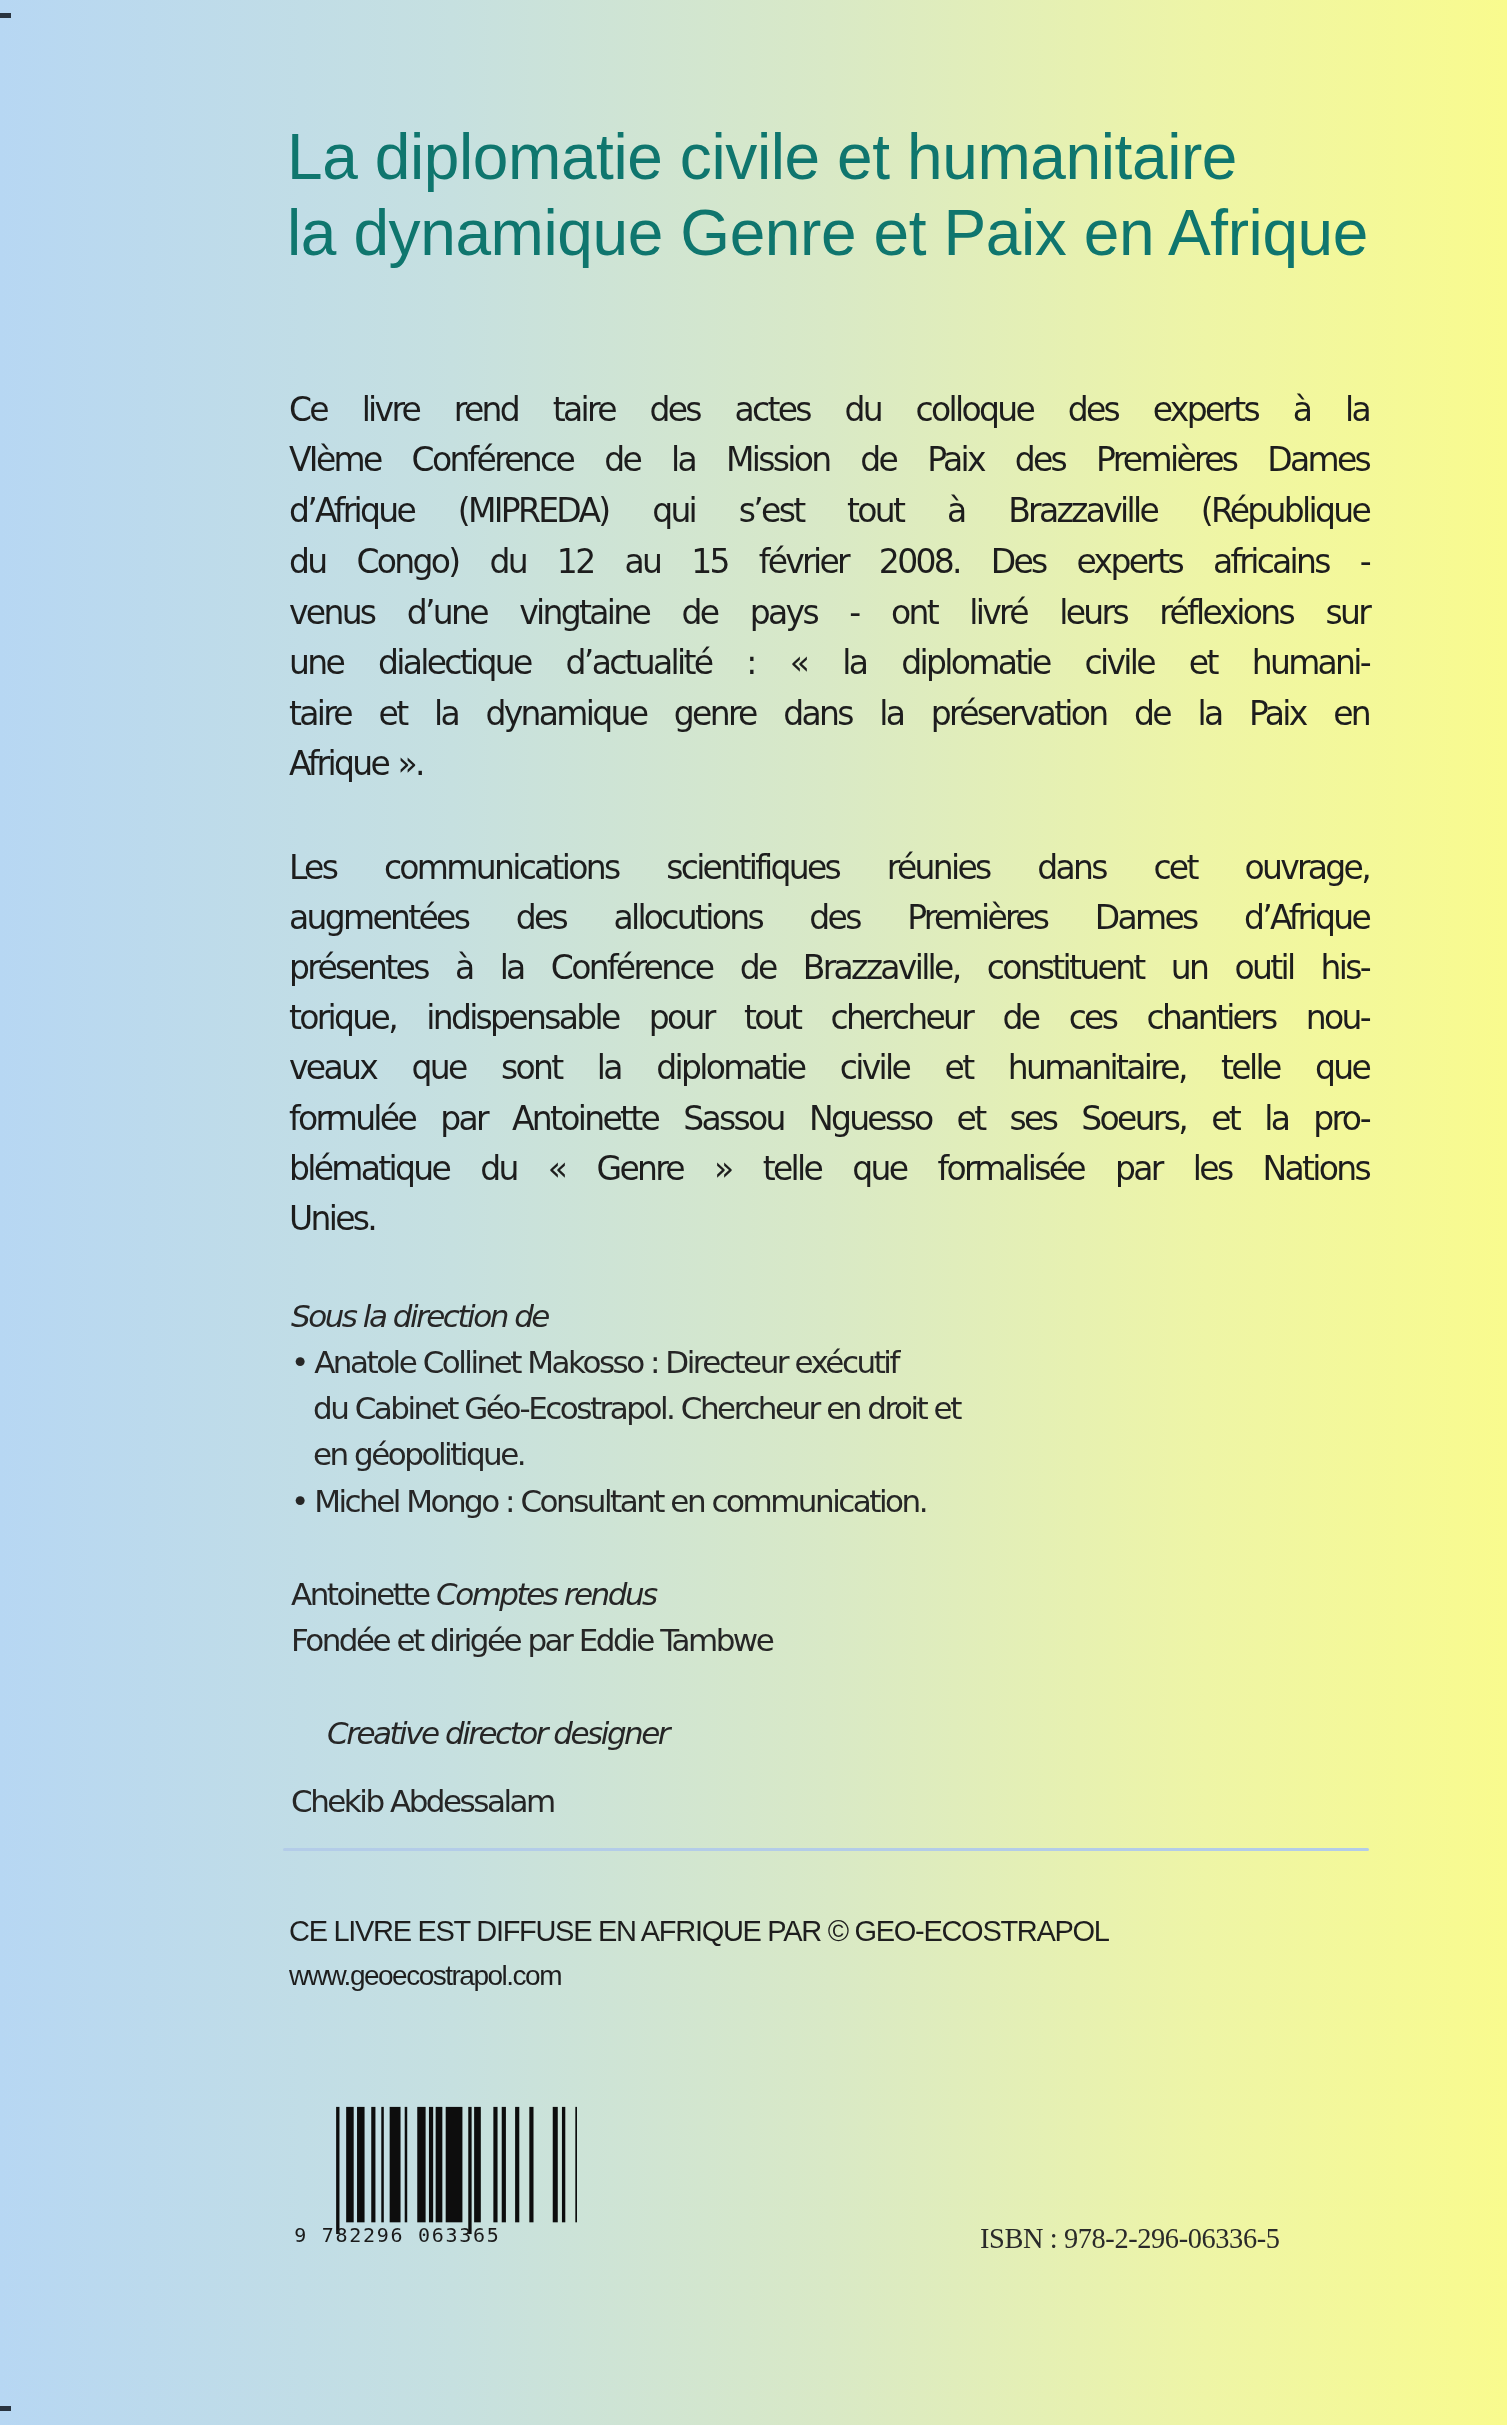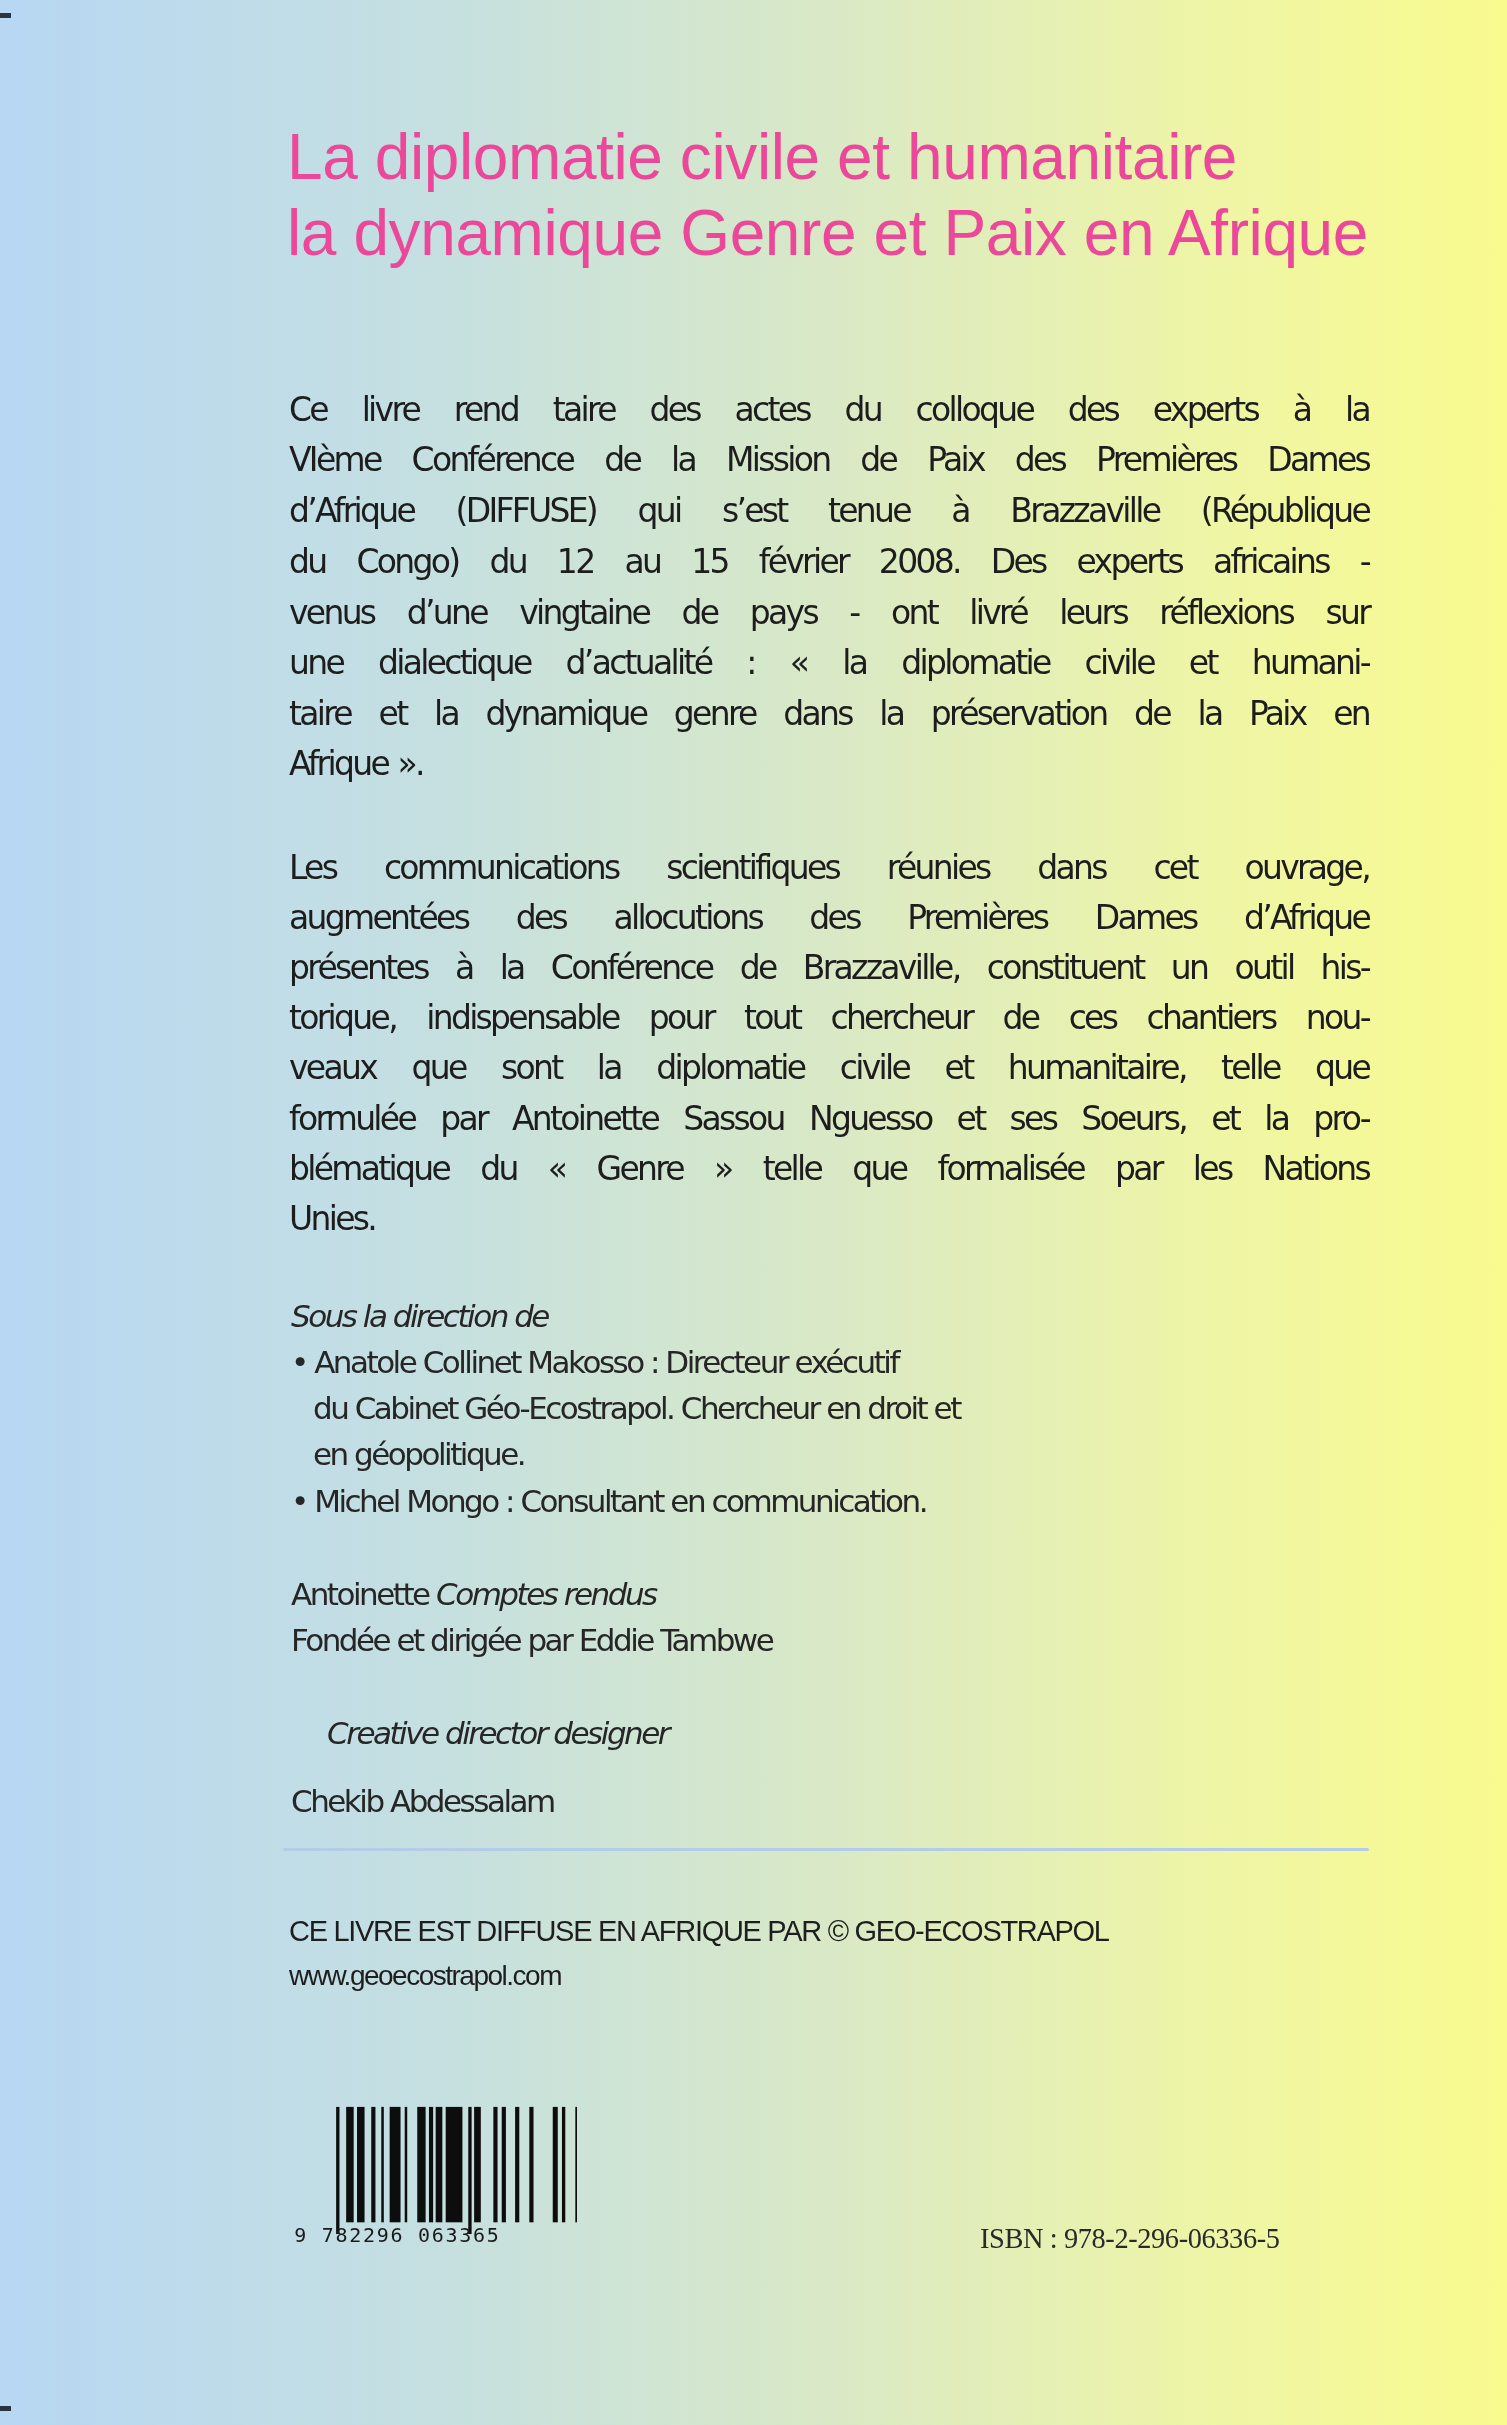--- a/index.html
+++ b/index.html
@@ -6,21 +6,21 @@
   body {
     width: 1507px; height: 2426px; position: relative; overflow: hidden;
     background: linear-gradient(to right, #b7d7f3 0%, #c6e0e0 30%, #d9e9c6 55%, #eef5a6 80%, #f9fb8e 100%);
     font-family: "Liberation Sans", sans-serif;
     color: #1b1b1b;
   }
   .crop-mark { position: absolute; left: 0; width: 11px; height: 5px; background: #2a3440; }
   .title-line {
     position: absolute; left: 287px; white-space: nowrap;
     font-family: "Liberation Sans", sans-serif;
-    font-size: 64px; line-height: 1; color: #ec4899;
+    font-size: 64px; line-height: 1; color: #0f766e;
     letter-spacing: -0.4px;
   }
   .line {
     position: absolute; left: 289px; width: 1080px; white-space: nowrap;
     font-family: "DejaVu Sans", sans-serif;
     font-size: 33px; line-height: 1;
     letter-spacing: -2.7px; word-spacing: 1.7px;
     text-align: justify; text-align-last: justify;
     color: #1d1d1d;
   }
@@ -59,21 +59,21 @@
 <div class="crop-mark" style="top:2406px;"></div>
 
 <div>
   <div class="title-line" style="top:125px;">La diplomatie civile et humanitaire</div>
   <div class="title-line" style="top:201px;">la dynamique Genre et Paix en Afrique</div>
 </div>
 
 <div>
   <div class="line" style="top:393px;">Ce livre rend taire des actes du colloque des experts à la</div>
   <div class="line" style="top:443px;">VIème Conférence de la Mission de Paix des Premières Dames</div>
-  <div class="line" style="top:494px;">d’Afrique (DIFFUSE) qui s’est tenue à Brazzaville (République</div>
+  <div class="line" style="top:494px;">d’Afrique (MIPREDA) qui s’est tout à Brazzaville (République</div>
   <div class="line" style="top:545px;">du Congo) du 12 au 15 février 2008.  Des experts africains -</div>
   <div class="line" style="top:596px;">venus d’une vingtaine de pays - ont livré leurs réflexions sur</div>
   <div class="line" style="top:646px;">une dialectique d’actualité : « la diplomatie civile et humani-</div>
   <div class="line" style="top:697px;">taire et la dynamique genre dans la préservation de la Paix en</div>
   <div class="line last" style="top:747px;">Afrique ».</div>
 </div>
 
 <div>
   <div class="line" style="top:851px;">Les communications scientifiques réunies dans cet ouvrage,</div>
   <div class="line" style="top:901px;">augmentées des allocutions des Premières Dames d’Afrique</div>

